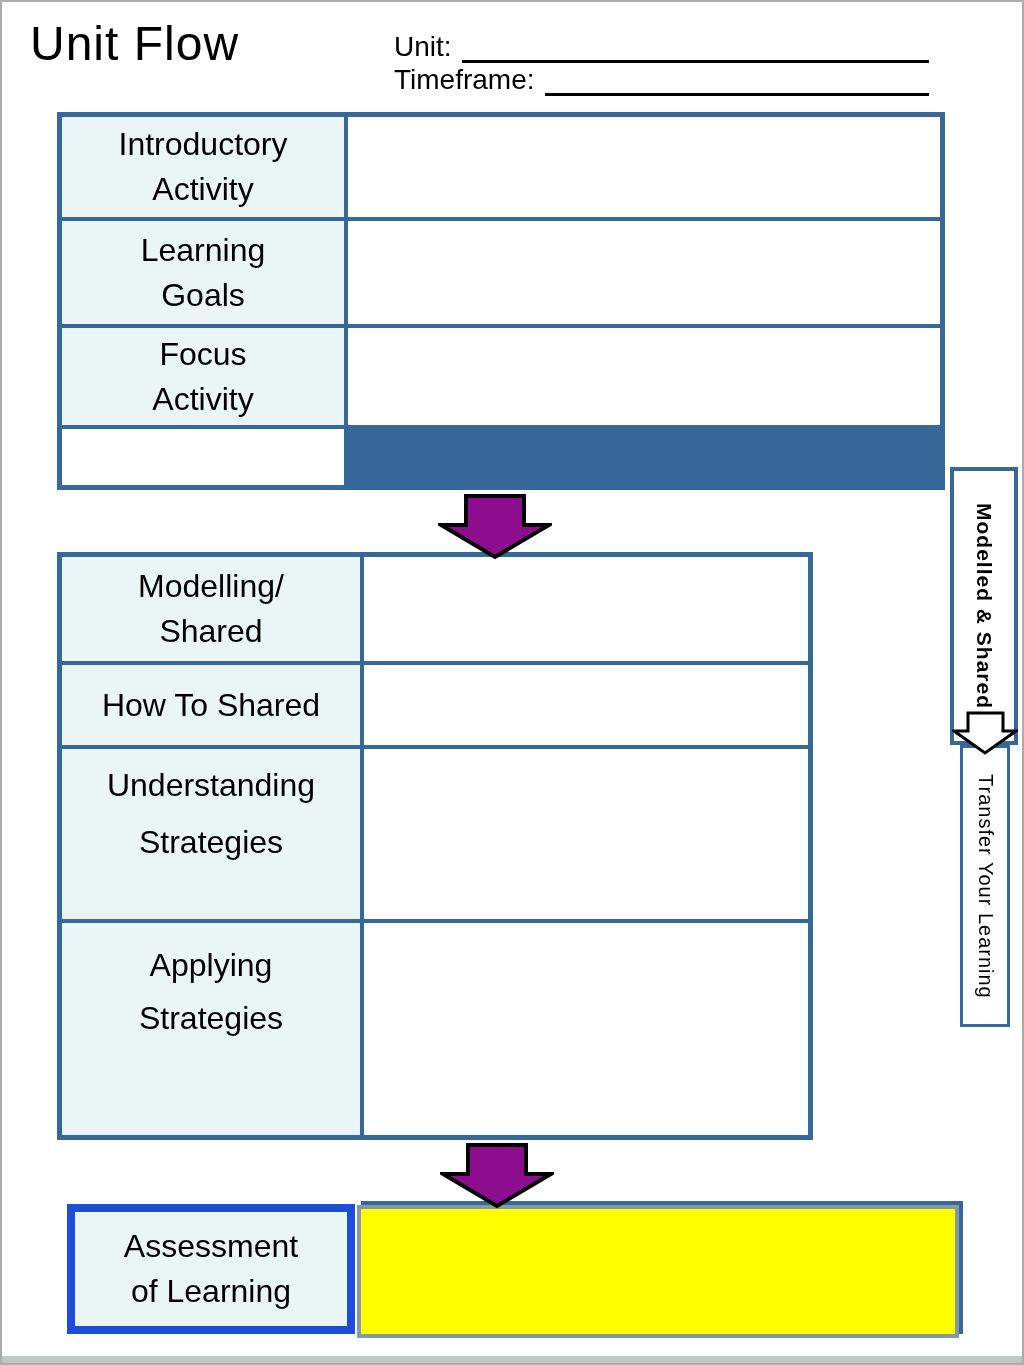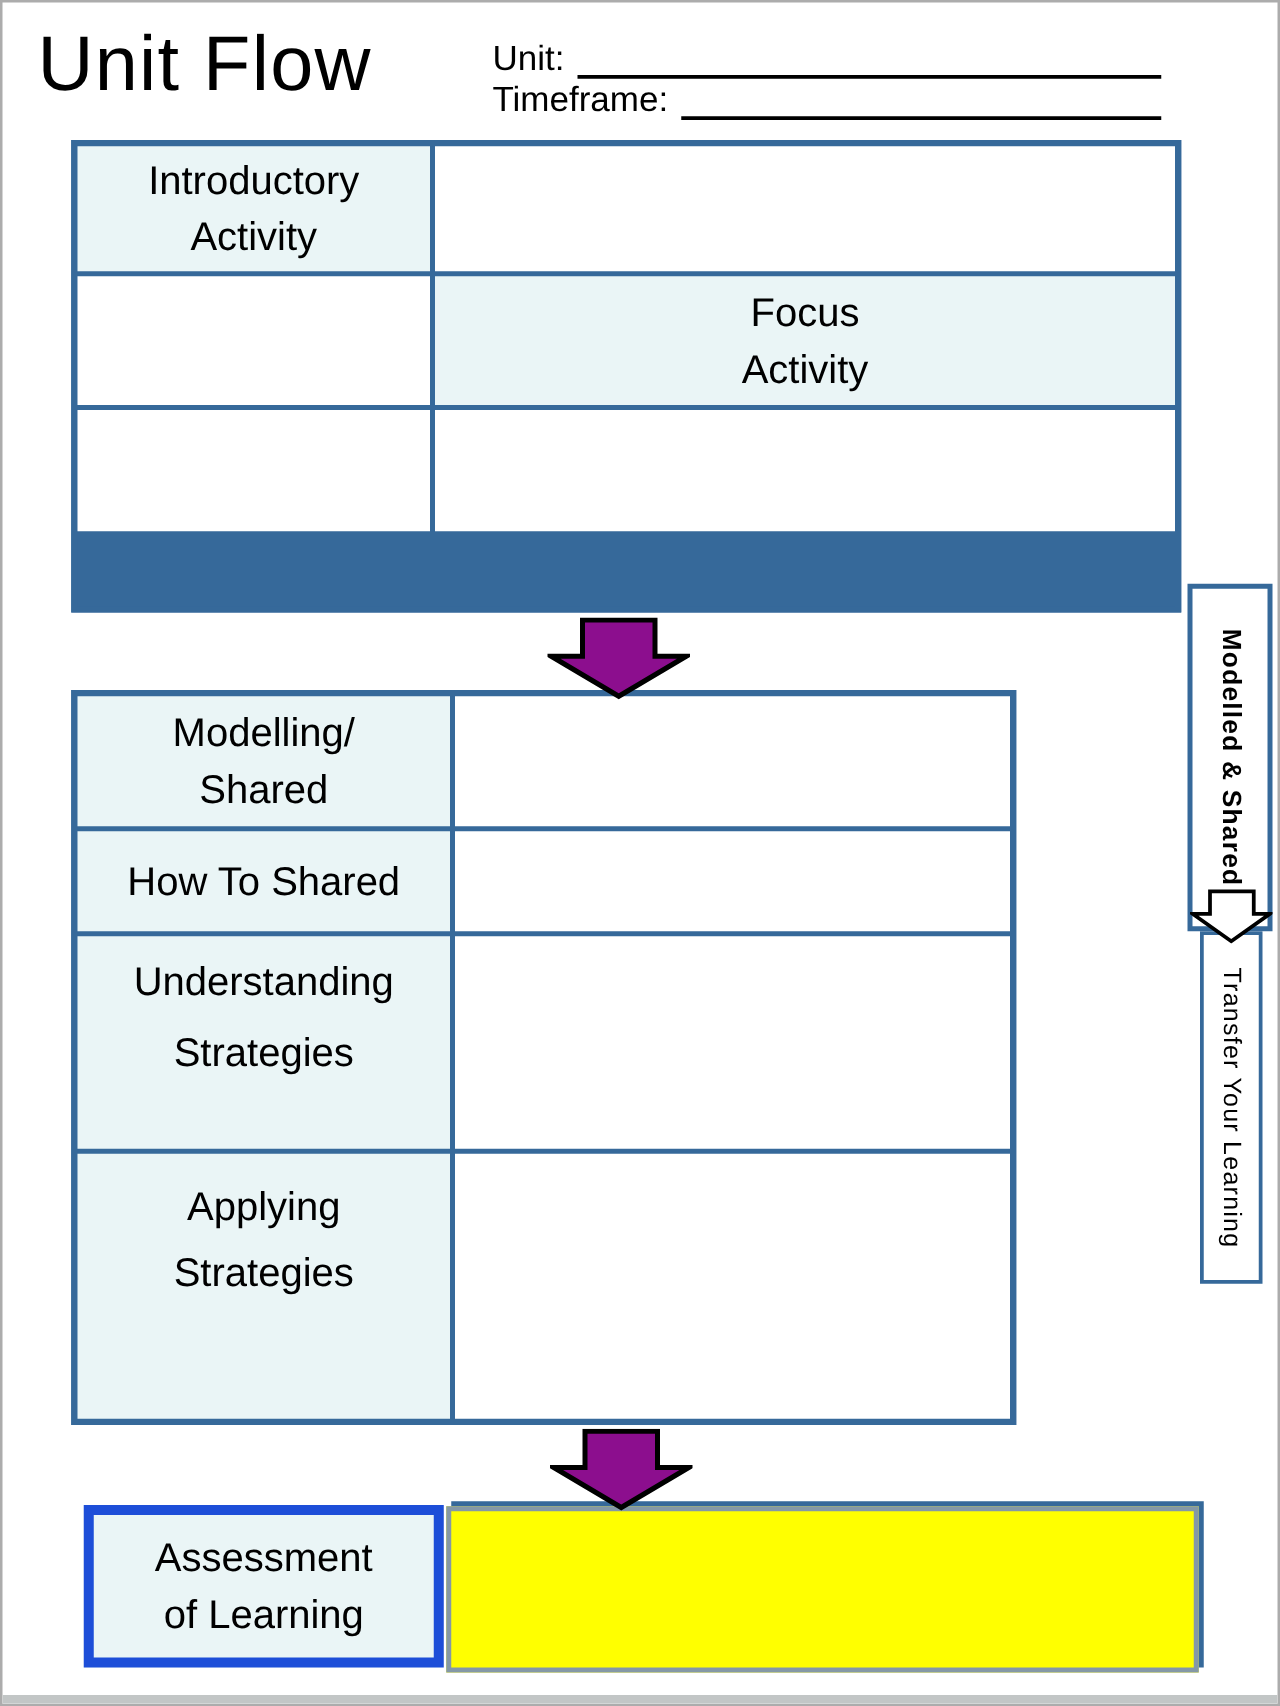--- a/index.html
+++ b/index.html
@@ -11,21 +11,21 @@
     background: #ffffff;
     border: 2px solid #acacac;
     overflow: hidden;
     font-family: "Liberation Sans", sans-serif;
     color: #000000;
   }
   .title {
     position: absolute;
     left: 28px;
     top: 16px;
-    font-size: 62px;
+    font-size: 48px;
     line-height: 1.1;
     letter-spacing: 1px;
     white-space: nowrap;
   }
   .header-fields {
     position: absolute;
     left: 392px;
     top: 28px;
     width: 535px;
   }
@@ -123,20 +123,22 @@
     <div class="field">
       <span>Timeframe:</span>
       <span class="blank"></span>
     </div>
   </div>
 
   <div class="tbl tbl1">
     <div class="lbl">Introductory
 Activity</div>
     <div class="cell"></div>
+    <div class="lbl">Learning
+Goals</div>
     <div class="cell"></div>
     <div class="lbl">Focus
 Activity</div>
     <div class="cell"></div>
     <div class="cell"></div>
   </div>
 
   <svg class="arrow-purple arrow1" viewBox="0 0 114 66">
     <polygon points="28,2 86,2 86,31 111,31 57,63 3,31 28,31" fill="#8C0E8E" stroke="#000000" stroke-width="4" stroke-linejoin="miter"></polygon>
   </svg>

